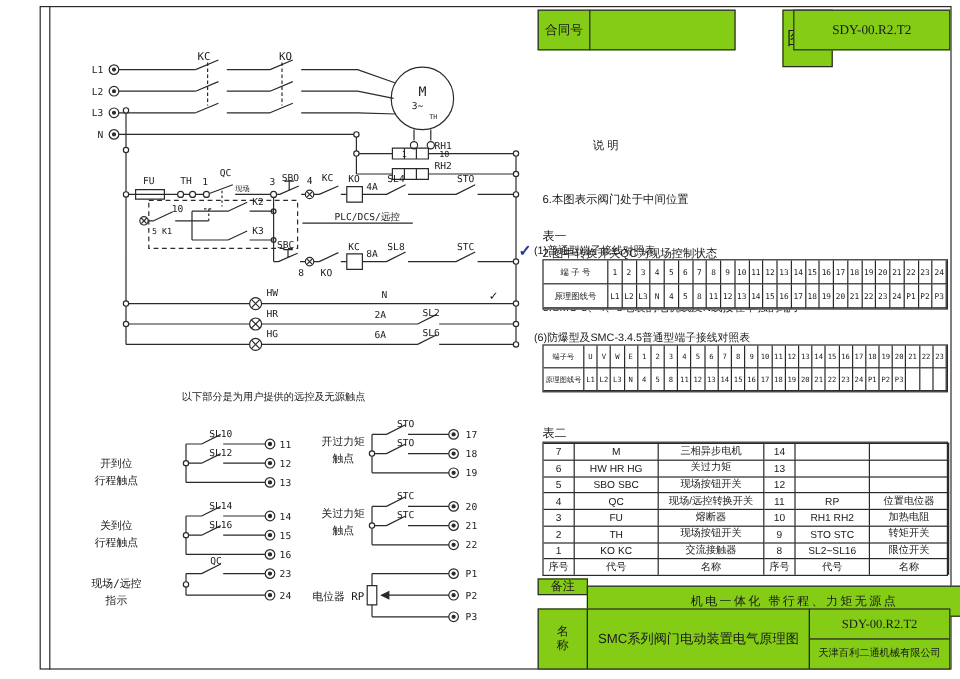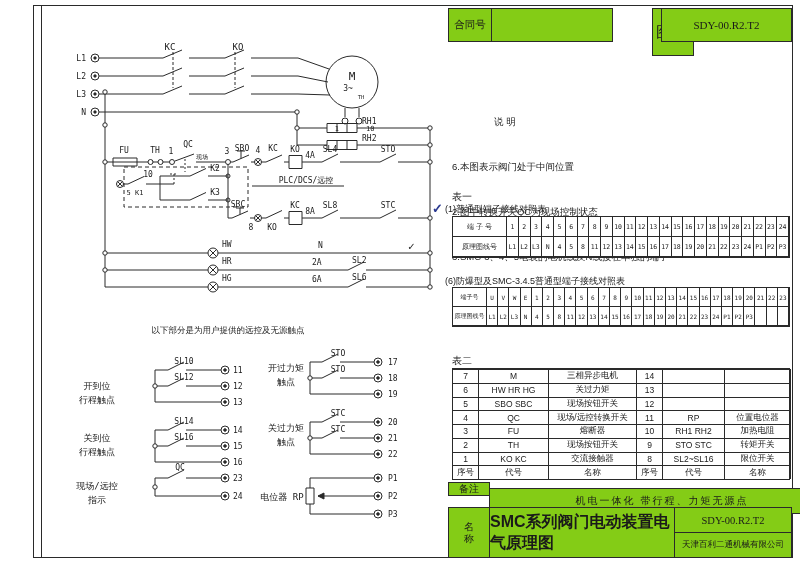--- a/index.html
+++ b/index.html
@@ -475,15 +475,15 @@
     <div class="ch">序号</div>
     <div class="ch">代号</div>
     <div class="ch">名称</div>
   </div>
 
 <div class="box" style="left:448px;top:482px;width:42px;height:14px;font-size:10px">备注</div>
 <div class="box" style="left:489px;top:488px;width:346px;height:26px;font-size:10px;letter-spacing:2px">机电一体化 带行程、力矩无源点</div>
 <div class="box" style="left:448px;top:507px;width:42px;height:51px;font-size:10px">
   <span class="wrapv">名称</span>
 </div>
-<div class="box" style="left:489px;top:507px;width:186px;height:51px;font-size:16px;font-weight:bold">SMC系列阀门电动装置电气原理图</div>
+<div class="box" style="left:489px;top:507px;width:186px;height:51px;font-size:11px;font-weight:normal">SMC系列阀门电动装置电气原理图</div>
 <div class="box mono" style="left:674px;top:507px;width:118px;height:26px;font-size:10.5px">SDY-00.R2.T2</div>
 <div class="box" style="left:674px;top:532px;width:118px;height:26px;font-size:8.5px">天津百利二通机械有限公司</div>
 
 </body></html>

